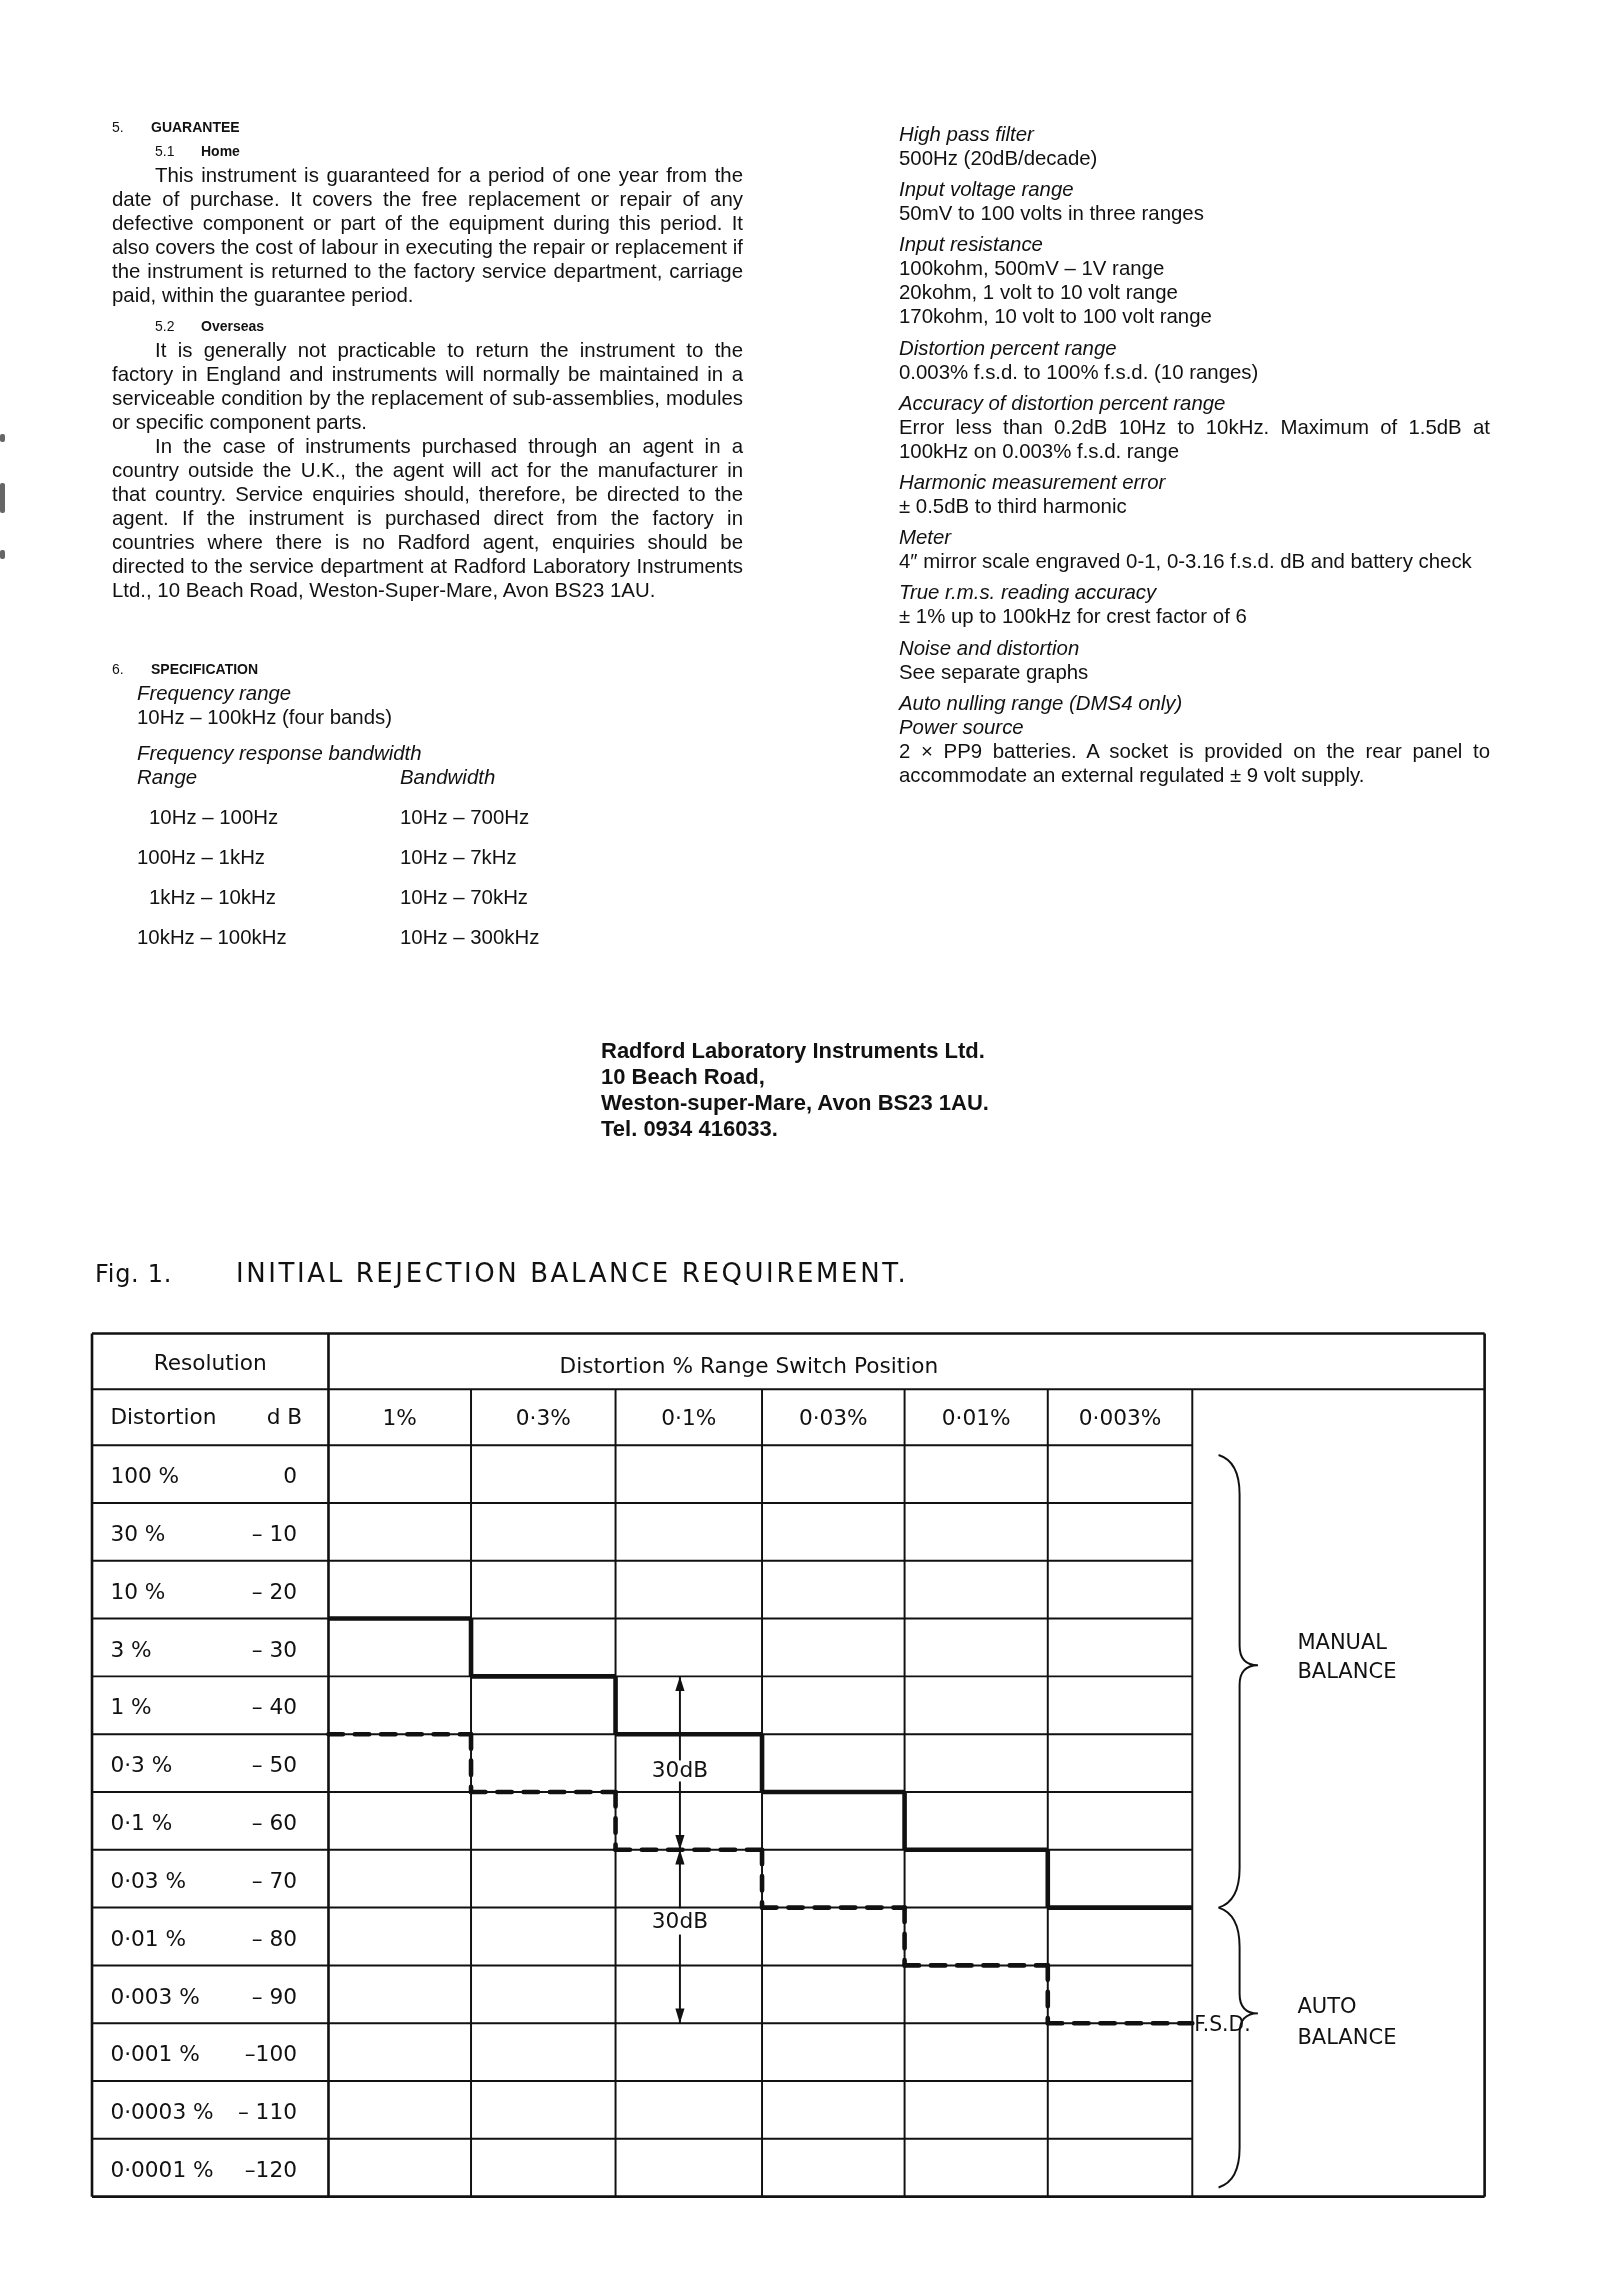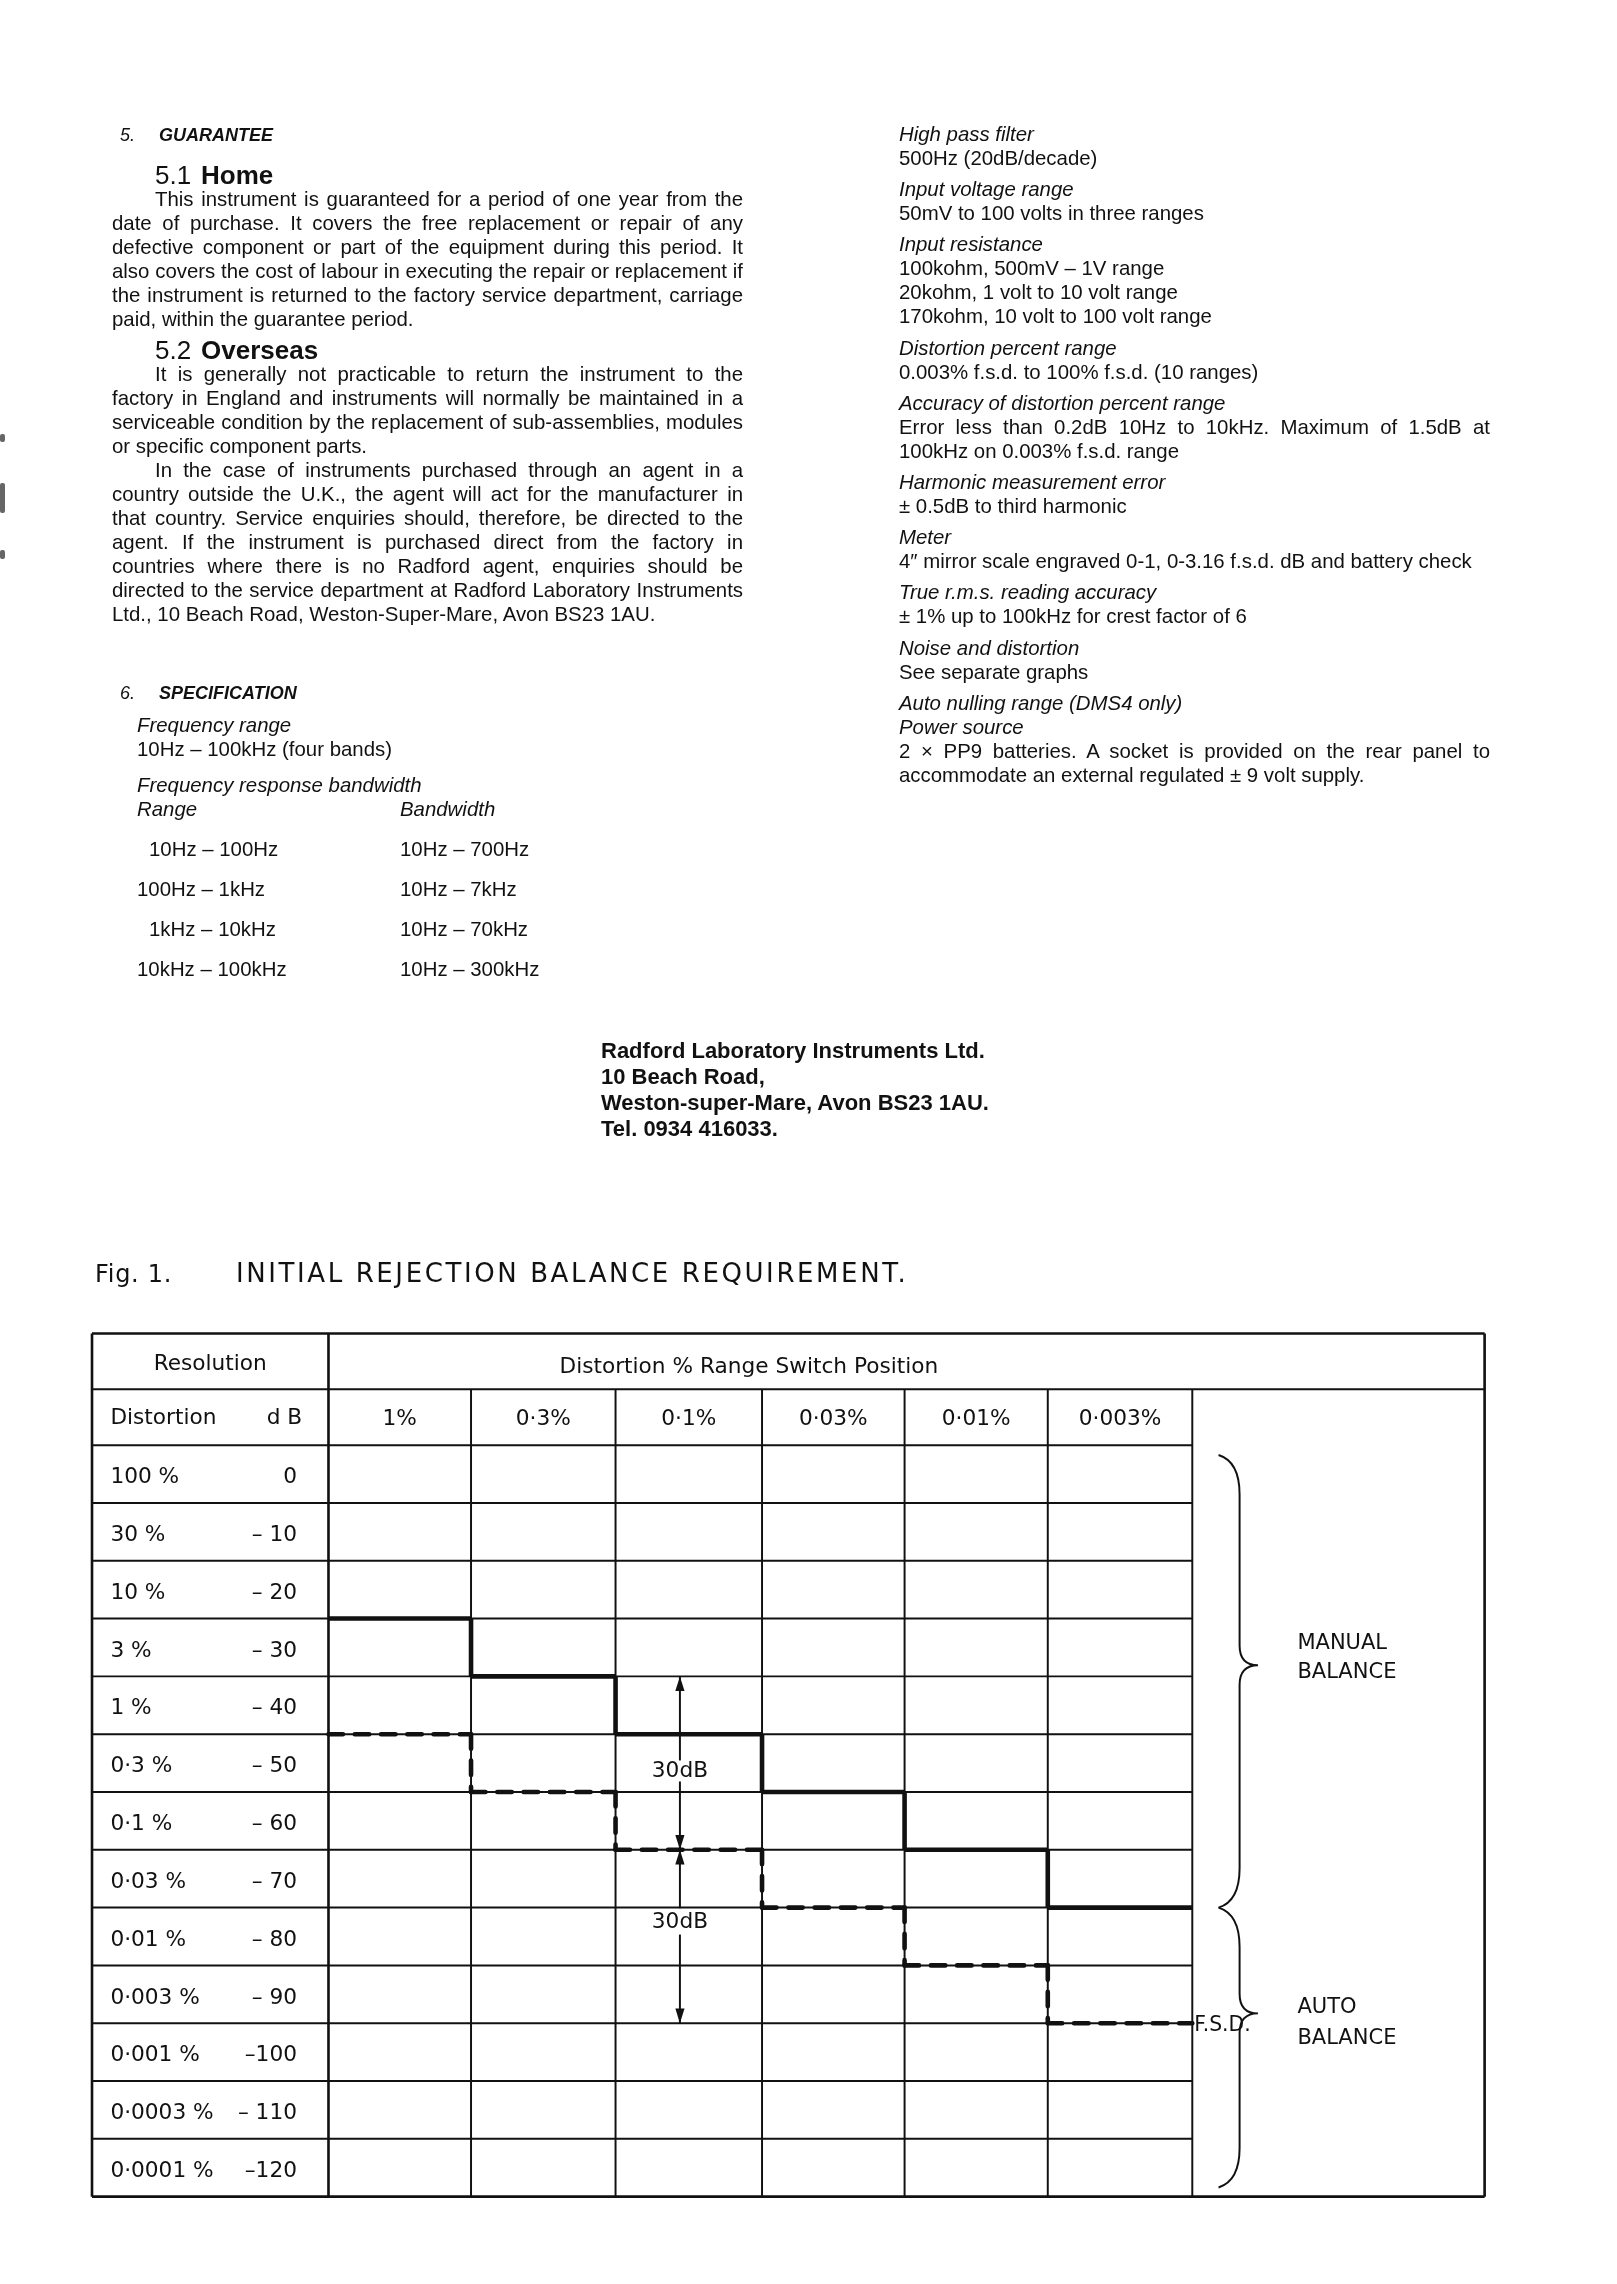--- a/index.html
+++ b/index.html
@@ -1,23 +1,23 @@
 <!DOCTYPE html>
 <html style="font-size:10.5px"><head>
 <meta charset="utf-8">
 <style>
   html, body { margin:0; padding:0; background:#ffffff; }
   body { width:1618px; height:2284px; position:relative; overflow:hidden; color:#111;
          font-family:"Liberation Sans", sans-serif; }
   .abs { position:absolute; }
   .col-left { left:112px; top:115px; width:631px; font-size:20.4px; line-height:24px; }
   .col-right { left:899px; top:122px; width:591px; font-size:20.4px; line-height:24px; }
-  .h-sec { font-weight:bold; font-size:18px; margin:8px;font-style:italic; }
+  .h-sec { font-weight:bold; font-size:14px; margin:0; }
   .h-sec .num { font-weight:normal; display:inline-block; width:39px; }
-  .h-sub { margin:16px 0 0 43px; font-size:26px; }
+  .h-sub { margin:0 0 0 43px; font-size:14px; }
   .h-sub .num { display:inline-block; width:46px; }
   .h-sub b { font-weight:bold; }
   .para { margin:0; text-align:justify; text-indent:43px; }
   .spec-label { font-style:italic; margin:0; }
   .spec-value { margin:0 0 7.2px 0; }
   .spec-block-left { margin-left:25px; }
   .bw-table { display:grid; grid-template-columns:263px 197px; row-gap:16px; }
   .bw-table .it { font-style:italic; }
   .contact { left:601px; top:1038px; font-weight:bold; font-size:22px; line-height:26px; }
   .fig-title { left:95px; top:1258px; font-size:26px; letter-spacing:0.7px;

